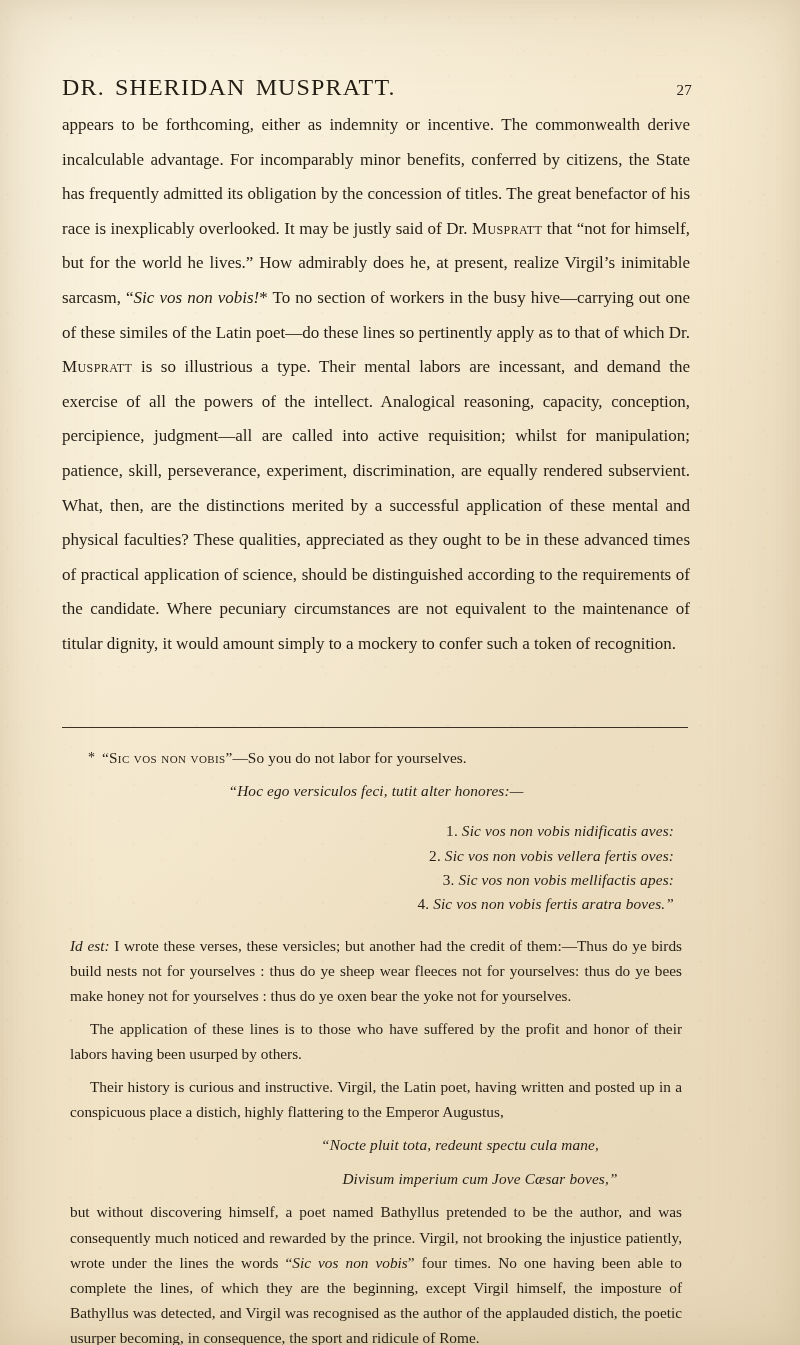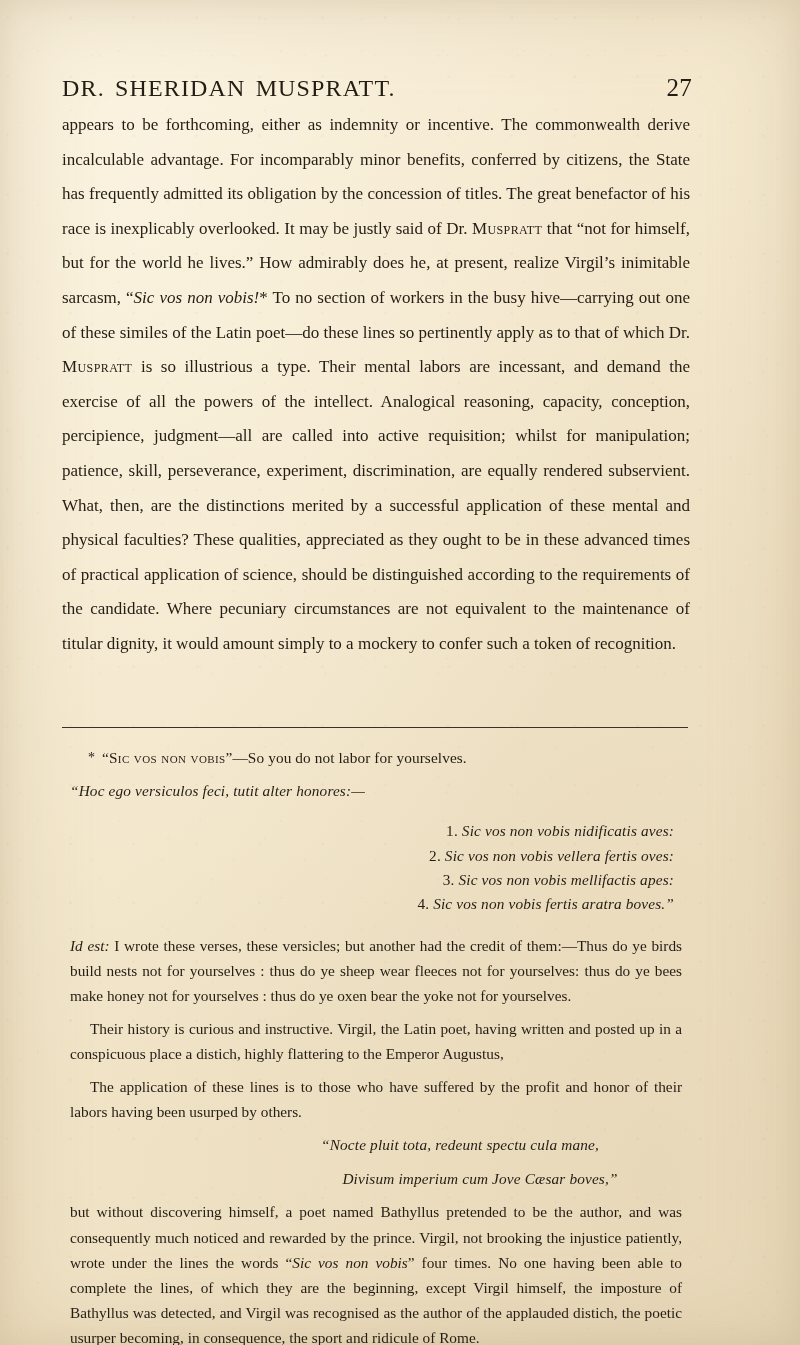--- a/index.html
+++ b/index.html
@@ -62,21 +62,21 @@
     align-items: baseline;
     justify-content: space-between;
   }
   .runhead-title {
     font-size: 24px;
     letter-spacing: 1.15px;
     word-spacing: 3px;
     white-space: nowrap;
   }
   .runhead-folio {
-    font-size: 25px;
+    font-size: 15px;
     letter-spacing: 0.3px;
   }
 
   
   .body-text {
     position: absolute;
     left: 62px;
     top: 108px;
     width: 628px;
     font-size: 17px;
@@ -119,21 +119,21 @@
   .fn-star-line {
     text-indent: 18px;
     letter-spacing: 0.1px;
   }
   .star {
     font-size: 14px;
     vertical-align: 1px;
     padding-right: 3px;
   }
   .verse-head {
-    text-align: left;
+    text-align: center;
     font-style: italic;
     margin-top: 3px;
     letter-spacing: 0.15px;
   }
   .verse-list {
     margin: 16px;
     padding: 0;
     list-style: none;
     text-align: right;
     padding-left: 212px;
@@ -204,23 +204,23 @@
         <span>Sic vos non vobis mellifactis apes:</span>
       </li>
       <li>
         <span class="verse-num">4.</span>
         <span>Sic vos non vobis fertis aratra boves.”</span>
       </li>
     </ul>
 
     <p class="fn-para"><span class="it">Id est:</span> I wrote these verses, these versicles; but another had the credit of them:—Thus do ye birds build nests not for yourselves : thus do ye sheep wear fleeces not for yourselves: thus do ye bees make honey not for yourselves : thus do ye oxen bear the yoke not for yourselves.</p>
 
+    <p class="fn-para fn-indent">The application of these lines is to those who have suffered by the profit and honor of their labors having been usurped by others.</p>
+
     <p class="fn-para fn-indent">Their history is curious and instructive. Virgil, the Latin poet, having written and posted up in a conspicuous place a distich, highly flattering to the Emperor Augustus,</p>
-
-    <p class="fn-para fn-indent">The application of these lines is to those who have suffered by the profit and honor of their labors having been usurped by others.</p>
 
     <p class="distich distich-l1">“Nocte pluit tota, redeunt spectu cula mane,</p>
     <p class="distich distich-l2">Divisum imperium cum Jove Cæsar boves,”</p>
 
     <p class="fn-para">but without discovering himself, a poet named Bathyllus pretended to be the author, and was consequently much noticed and rewarded by the prince. Virgil, not brooking the injustice patiently, wrote under the lines the words “<span class="it">Sic vos non vobis</span>” four times. No one having been able to complete the lines, of which they are the beginning, except Virgil himself, the imposture of Bathyllus was detected, and Virgil was recognised as the author of the applauded distich, the poetic usurper becoming, in consequence, the sport and ridicule of Rome.</p>
 
   </div>
 </div>
 
 </body></html>

